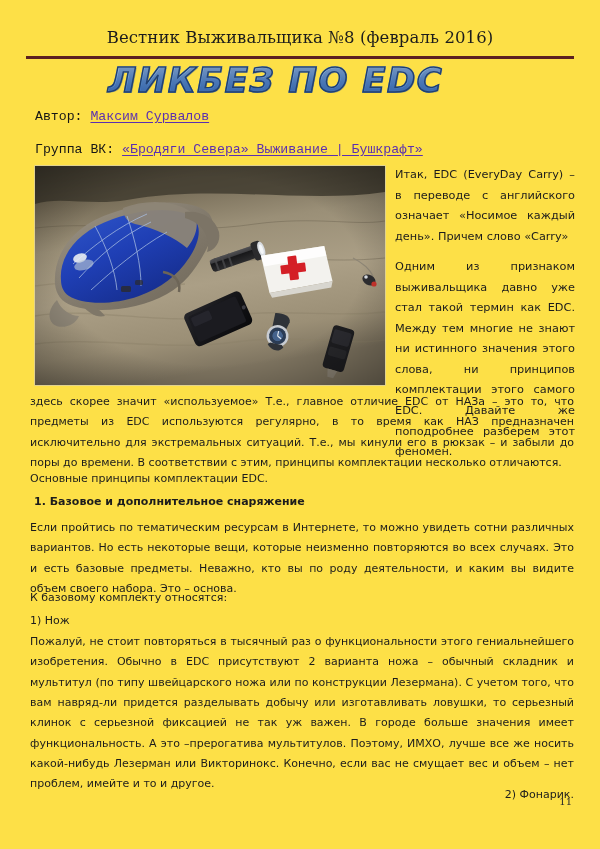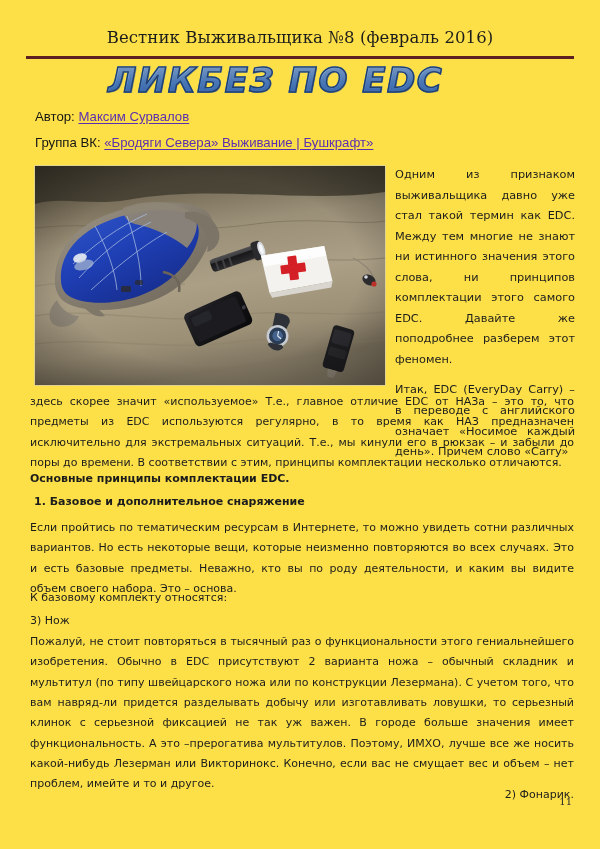--- a/index.html
+++ b/index.html
@@ -71,28 +71,28 @@
     -webkit-text-stroke: 1.4px #1f3f6e;
     paint-order: stroke fill;
     text-shadow: 1px 1px 0 rgba(40,70,120,0.35);
     transform: scaleX(1.03);
   }
 
   
   .meta-line {
     position: absolute;
     left: 35px;
-    font-family: Liberation Sans, sans-serif;
+    font-family: Liberation Mono, monospace;
     font-size: 13.2px;
     line-height: 1.3;
     color: #161616;
     white-space: nowrap;
   }
   .meta-author { top: 108px; }
-  .meta-group  { top: 134px; text-align: right; }
+  .meta-group  { top: 141px; text-align: right; }
   .meta-line .lnk {
     color: #5b2fb0;
     text-decoration: underline;
     text-underline-offset: 2px;
     cursor: pointer;
   }
 
   
   .photo {
     position: absolute;
@@ -126,21 +126,21 @@
     left: 30px;
     width: 544px;
     font-size: 11px;
     line-height: 1.85;
     text-align: justify;
     text-justify: inter-word;
     color: #1c1c1c;
   }
   .body-text p { margin: 0; }
   .p-lead    { top: 392px; }
-  .p-bold    { top: 469px; font-weight: bold; text-align: left; }
+  .p-bold    { top: 469px; font-weight: normal; text-align: left; }
   .p-sub1    { top: 492px; text-align: left; padding-left: 4px; font-weight: bold; }
   .p-para2   { top: 518px; }
   .p-base    { top: 588px; text-align: left; }
   .p-knife   { top: 611px; text-align: left; }
   .p-para3   { top: 632px; }
   .p-torch   { top: 785px; text-align: right; }
 
   
   .page-num {
     position: absolute;
@@ -304,22 +304,22 @@
         <ellipse cx="334" cy="114" rx="7" ry="5" fill="#2d2d30" transform="rotate(28 334 114)"></ellipse>
         <circle cx="339" cy="118" r="2.6" fill="#c9342c"></circle>
         <circle cx="331" cy="111" r="1.8" fill="#d7dbe0"></circle>
       </g>
 
       <rect x="0" y="0" width="350" height="219" fill="url(#vig)"></rect>
     </svg>
   </div>
 
   <div class="col-right">
+    <p>Итак, EDC (EveryDay Carry) – в переводе с английского означает «Носимое каждый день». Причем слово «Carry»</p>
     <p>Одним из признаком выживальщика давно уже стал такой термин как EDC. Между тем многие не знают ни истинного значения этого слова, ни принципов комплектации этого самого EDC. Давайте же поподробнее разберем этот феномен.</p>
-    <p>Итак, EDC (EveryDay Carry) – в переводе с английского означает «Носимое каждый день». Причем слово «Carry»</p>
   </div>
 
   <div class="body-text p-lead">
     <p>здесь скорее значит «используемое» Т.е., главное отличие EDC от НАЗа – это то, что предметы из EDC используются регулярно, в то время как НАЗ предназначен исключительно для экстремальных ситуаций. Т.е., мы кинули его в рюкзак – и забыли до поры до времени.  В соответствии с этим, принципы комплектации несколько отличаются.</p>
   </div>
 
   <div class="body-text p-bold">
     <p>Основные принципы комплектации EDC.</p>
   </div>
 
@@ -329,21 +329,21 @@
 
   <div class="body-text p-base">
     <p>К базовому комплекту относятся:</p>
   </div>
 
   <div class="body-text p-para2">
     <p>Если пройтись по тематическим ресурсам в Интернете, то можно увидеть сотни различных вариантов. Но есть некоторые вещи, которые неизменно повторяются во всех случаях. Это и есть базовые предметы. Неважно, кто вы по роду деятельности, и каким вы видите объем своего набора. Это – основа.</p>
   </div>
 
   <div class="body-text p-knife">
-    <p>3) Нож</p>
+    <p>1) Нож</p>
   </div>
 
   <div class="body-text p-para3">
     <p>Пожалуй, не стоит повторяться в тысячный раз о функциональности этого гениальнейшего изобретения.  Обычно в EDC присутствуют 2 варианта ножа – обычный складник и мультитул (по типу швейцарского ножа или по конструкции Лезермана). С учетом того, что вам навряд-ли придется разделывать добычу или изготавливать ловушки, то серьезный клинок с серьезной фиксацией не так уж важен. В городе больше значения имеет функциональность. А это –прерогатива мультитулов. Поэтому, ИМХО, лучше все же носить какой-нибудь Лезерман или Викторинокс. Конечно, если вас не смущает вес и объем – нет проблем, имейте и то и другое.</p>
   </div>
 
   <div class="body-text p-torch">
     <p>2) Фонарик.</p>
   </div>
 

